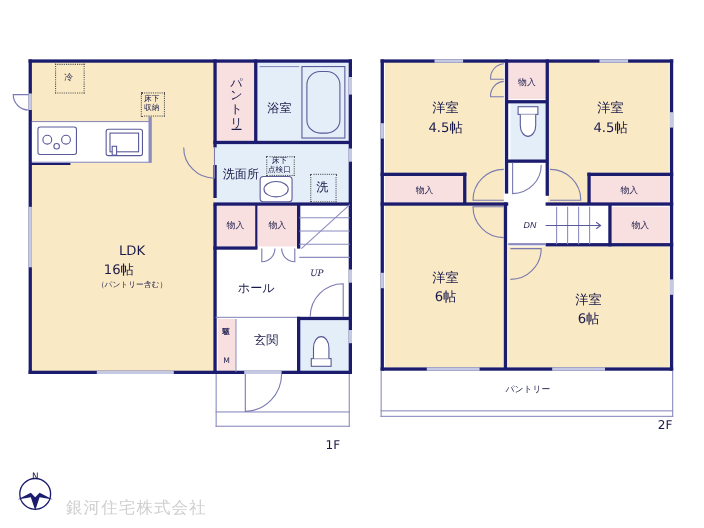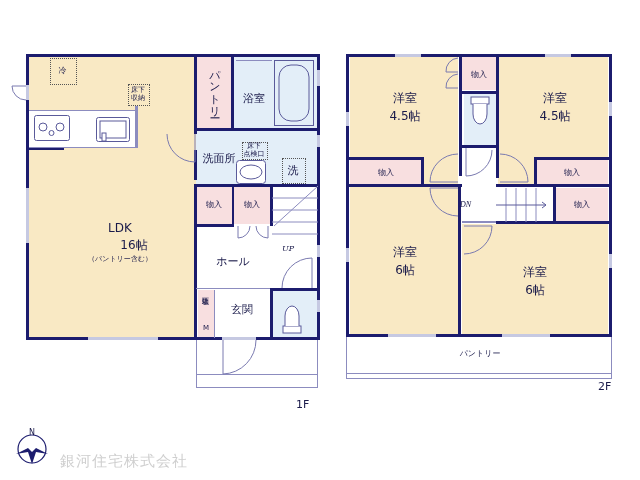--- a/index.html
+++ b/index.html
@@ -94,21 +94,21 @@
   </svg>
 
   <div class="dotbox" style="left:50px;top:58px;width:25px;height:25px;"></div>
   <div class="label lbl-sm" style="left:50px;top:66px;width:25px;">冷</div>
 
   <div class="dotbox" style="left:128px;top:84px;width:20px;height:20px;"></div>
   <div class="label lbl-xs" style="left:128px;top:86px;width:20px;">床下</div>
   <div class="label lbl-xs" style="left:128px;top:94px;width:20px;font-family:Liberation Serif, serif;">収納</div>
 
   <div class="label lbl-lg" style="left:80px;top:219px;width:80px;">LDK</div>
-  <div class="label lbl-lg" style="left:94px;top:236px;width:80px;">16帖</div>
+  <div class="label lbl-lg" style="left:68px;top:236px;width:80px;">16帖</div>
   <div class="label lbl-xs" style="left:70px;top:255px;width:100px;">（パントリー含む）</div>
 
   <div class="label lbl-md vert" style="left:208px;top:62px;">パントリー</div>
 
   <div class="label lbl-md" style="left:236px;top:92px;width:36px;">浴室</div>
   <svg style="left:274px;top:60px;" width="40" height="66">
     <rect x="0.5" y="0.5" width="39" height="65" fill="none" stroke="#5a5a9a"></rect>
     <rect x="5" y="5" width="30" height="56" rx="12" fill="none" stroke="#5a5a9a"></rect>
   </svg>
   <div class="thin" style="left:236px;top:60px;width:36px;height:1px;"></div>
@@ -229,21 +229,21 @@
   </svg>
 
   <svg style="left:496px;top:188px;" width="56" height="34">
     <line x1="10" y1="0" x2="10" y2="34" stroke="#8c8cbf"></line>
     <line x1="20" y1="0" x2="20" y2="34" stroke="#8c8cbf"></line>
     <line x1="30" y1="0" x2="30" y2="34" stroke="#8c8cbf"></line>
     <line x1="40" y1="0" x2="40" y2="34" stroke="#8c8cbf"></line>
     <line x1="0" y1="17" x2="50" y2="17" stroke="#5a5a9a"></line>
     <path d="M46 14 L50 17 L46 20" fill="none" stroke="#5a5a9a"></path>
   </svg>
-  <div class="label lbl-sm" style="left:460px;top:200px;font-style:italic;font-family:Liberation Serif, serif;">DN</div>
+  <div class="label lbl-sm" style="left:476px;top:200px;font-style:italic;font-family:Liberation Sans, sans-serif;">DN</div>
 
   <div class="label lbl-lg" style="left:370px;top:89px;width:70px;">洋室</div>
   <div class="label lbl-lg" style="left:370px;top:107px;width:70px;">4.5帖</div>
   <div class="label lbl-lg" style="left:520px;top:89px;width:70px;">洋室</div>
   <div class="label lbl-lg" style="left:520px;top:107px;width:70px;">4.5帖</div>
   <div class="label lbl-lg" style="left:370px;top:243px;width:70px;">洋室</div>
   <div class="label lbl-lg" style="left:370px;top:261px;width:70px;">6帖</div>
   <div class="label lbl-lg" style="left:500px;top:263px;width:70px;">洋室</div>
   <div class="label lbl-lg" style="left:500px;top:281px;width:70px;">6帖</div>
   <div class="label lbl-sm" style="left:462px;top:70px;width:34px;">物入</div>

